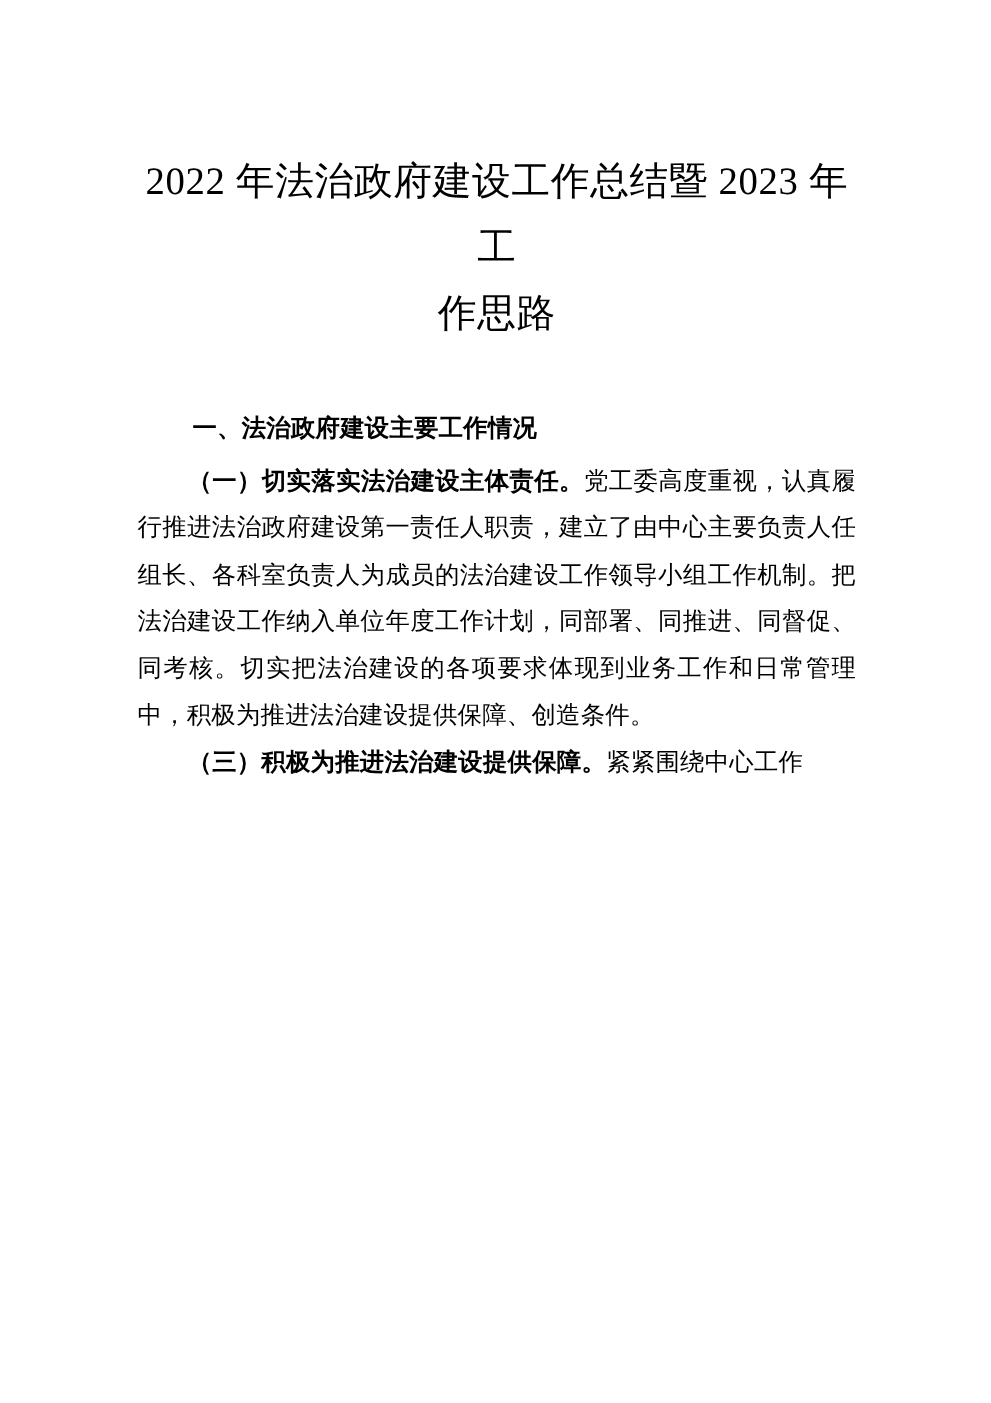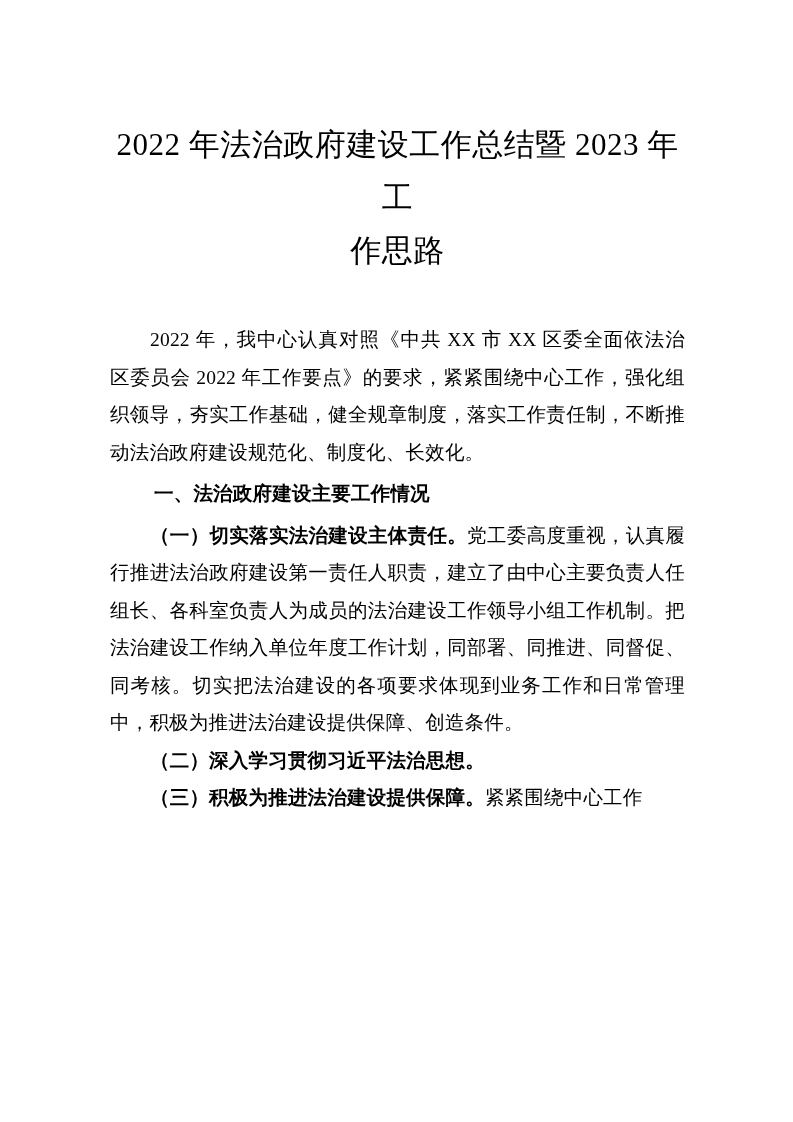--- a/index.html
+++ b/index.html
@@ -91,25 +91,23 @@
 <body>
 
 <div id="page">
   <div id="doc">
 
     <h1 class="doc-title">2022 年法治政府建设工作总结暨 2023 年工
 作思路</h1>
 
     <div class="body-gap"></div>
 
-    <p class="para">2022 年，我中心认真对照《中共 XX 市 XX 区委全面依法治区委员会 2022 年工作要点》的要求，紧紧围绕中心工作，强化组织领导，夯实工作基础，健全规章制度，落实工作责任制，不断推动法治政府建设规范化、制度化、长效化。</p>
 
     <p class="section-heading">一、法治政府建设主要工作情况</p>
 
     <p class="para"><span class="lead">（一）切实落实法治建设主体责任。</span><span>党工委高度重视，认真履行推进法治政府建设第一责任人职责，建立了由中心主要负责人任组长、各科室负责人为成员的法治建设工作领导小组工作机制。把法治建设工作纳入单位年度工作计划，同部署、同推进、同督促、同考核。切实把法治建设的各项要求体现到业务工作和日常管理中，积极为推进法治建设提供保障、创造条件。</span></p>
 
-    <p class="sub-heading">（二）深入学习贯彻习近平法治思想。</p>
 
 
     <p class="para"><span class="lead">（三）积极为推进法治建设提供保障。</span><span>紧紧围绕中心工作</span></p>
 
   </div>
 </div>
 
 </body></html>

